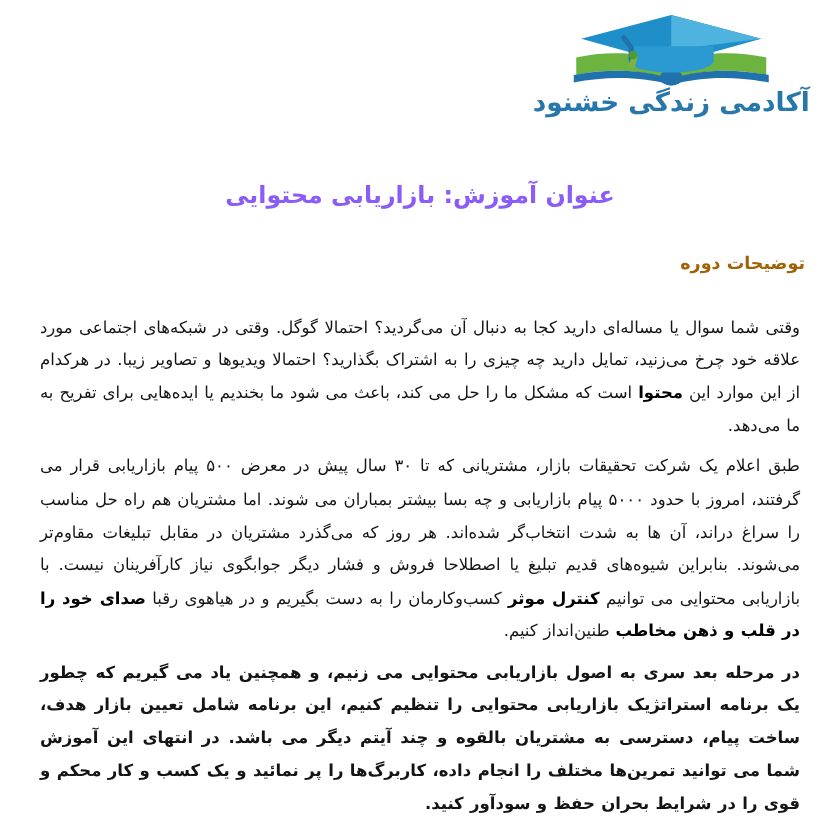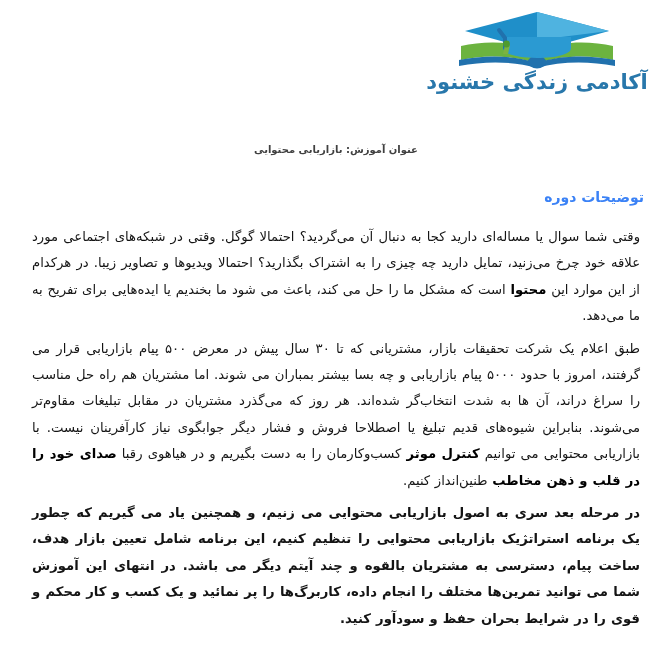--- a/index.html
+++ b/index.html
@@ -54,40 +54,40 @@
     color: #2877ab;
     letter-spacing: 0px;
     direction: rtl;
     white-space: nowrap;
     line-height: 1.1;
   }
 
   
   .doc-title {
     text-align: center;
-    font-size: 10px;
+    font-size: 19px;
     font-weight: bold;
-    color: #404040;
+    color: #8b5cf6;
     margin: 24px 0 0 0;
     line-height: 1.5;
   }
 
   .section-heading {
     text-align: right;
     font-size: 14px;
     font-weight: bold;
-    color: #3b82f6;
+    color: #a16207;
     margin: 30px 0 0 0;
     padding-left: 10px;
     line-height: 1.5;
   }
 
   
   .body-copy {
-    margin-top: 16px;
+    margin-top: 28px;
   }
   .para {
     text-align: justify;
     text-align-last: right;
     font-size: 13.2px;
     line-height: 2.0;
     color: #141414;
     margin: 0 0 6px 0;
     padding: 0 4px;
     word-spacing: 0.5px;

